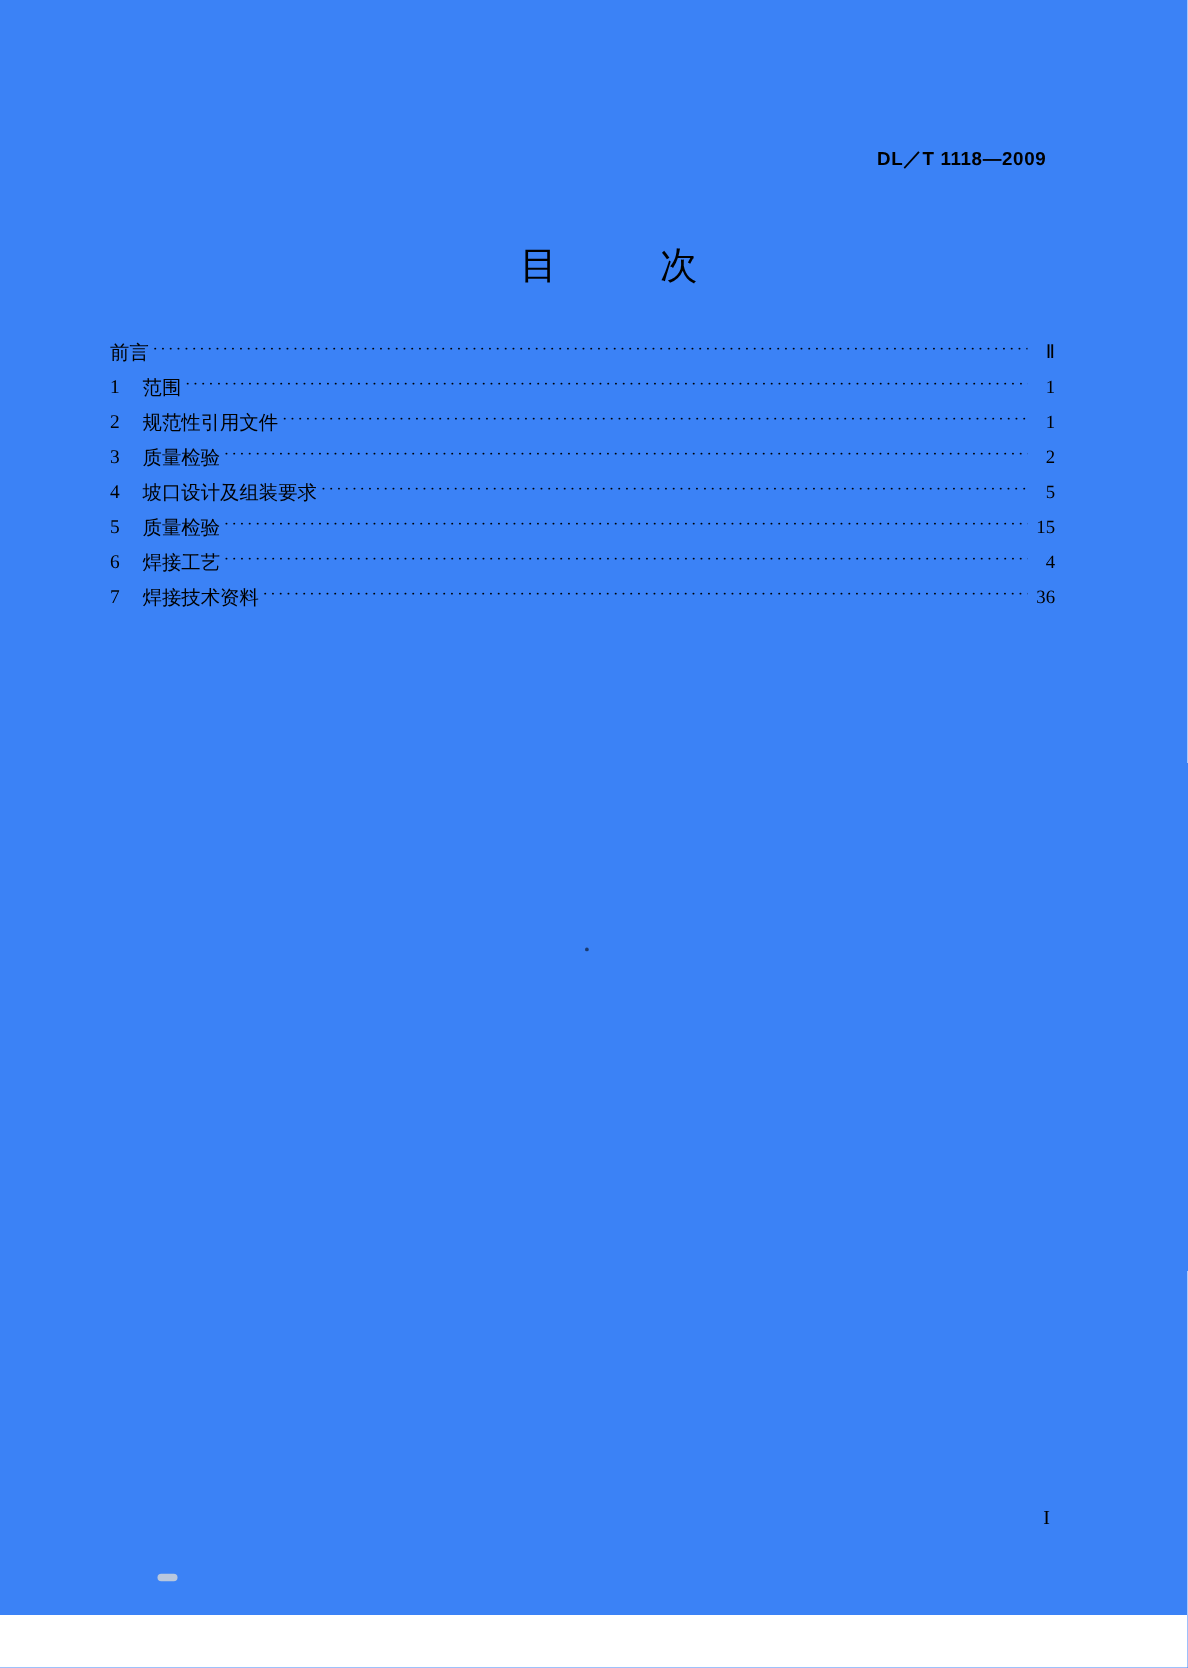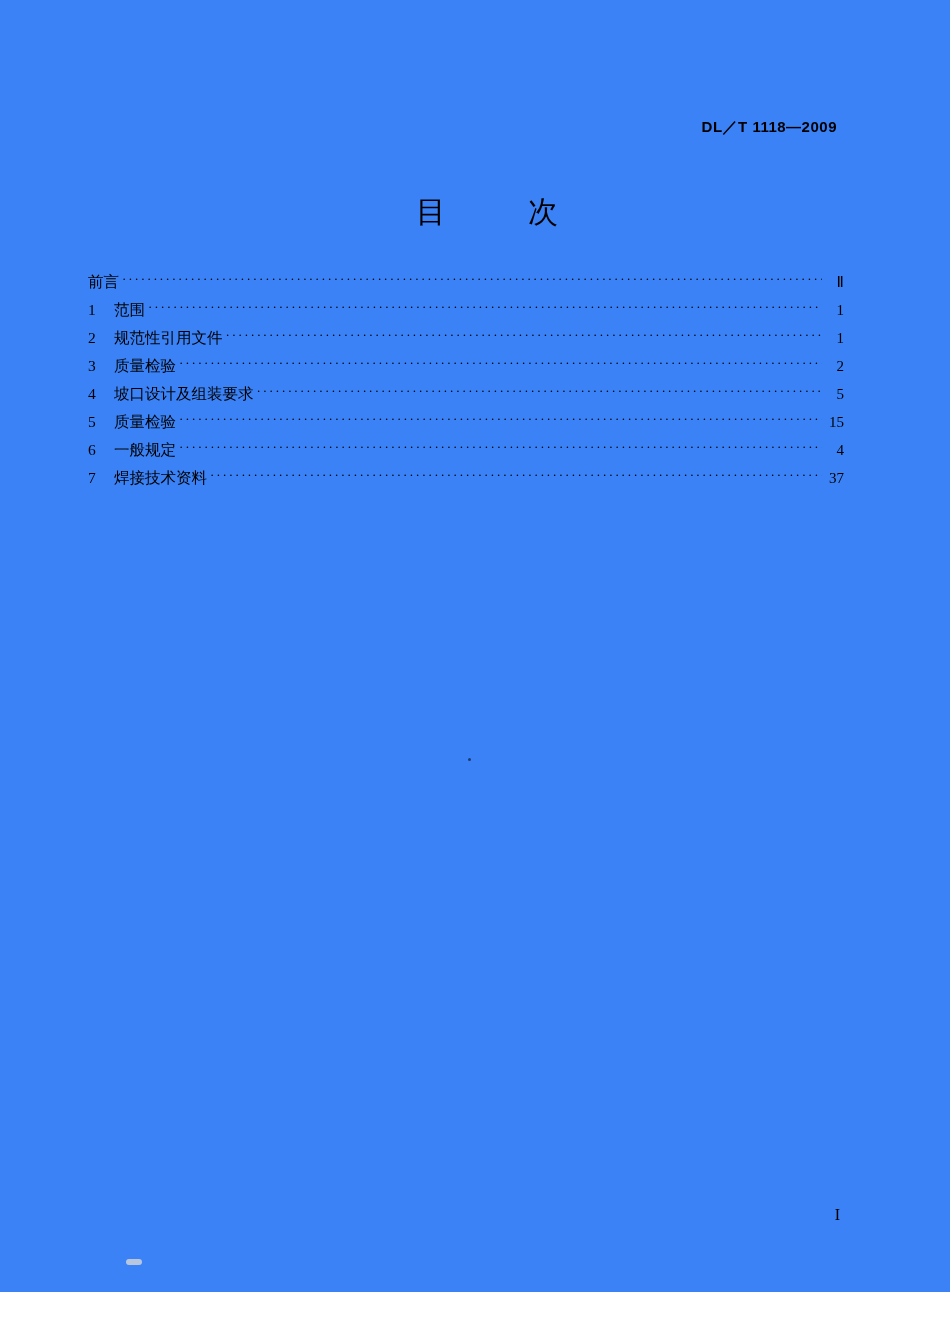--- a/index.html
+++ b/index.html
@@ -162,30 +162,30 @@
 
     <div class="toc-row">
       <span class="toc-num">5</span>
       <span class="toc-label">质量检验</span>
       <span class="toc-dots">·······················································································································································································································</span>
       <span class="toc-page">15</span>
     </div>
 
     <div class="toc-row">
       <span class="toc-num">6</span>
-      <span class="toc-label">一般规定</span>
+      <span class="toc-label">焊接工艺</span>
       <span class="toc-dots">·······················································································································································································································</span>
       <span class="toc-page">4</span>
     </div>
 
     <div class="toc-row">
       <span class="toc-num">7</span>
       <span class="toc-label">焊接技术资料</span>
       <span class="toc-dots">·······················································································································································································································</span>
-      <span class="toc-page">37</span>
+      <span class="toc-page">36</span>
     </div>
 
   </div>
 
   <div class="center-dot"></div>
 
   <div class="footer-page">I</div>
 
   <div class="smudge"></div>
 

